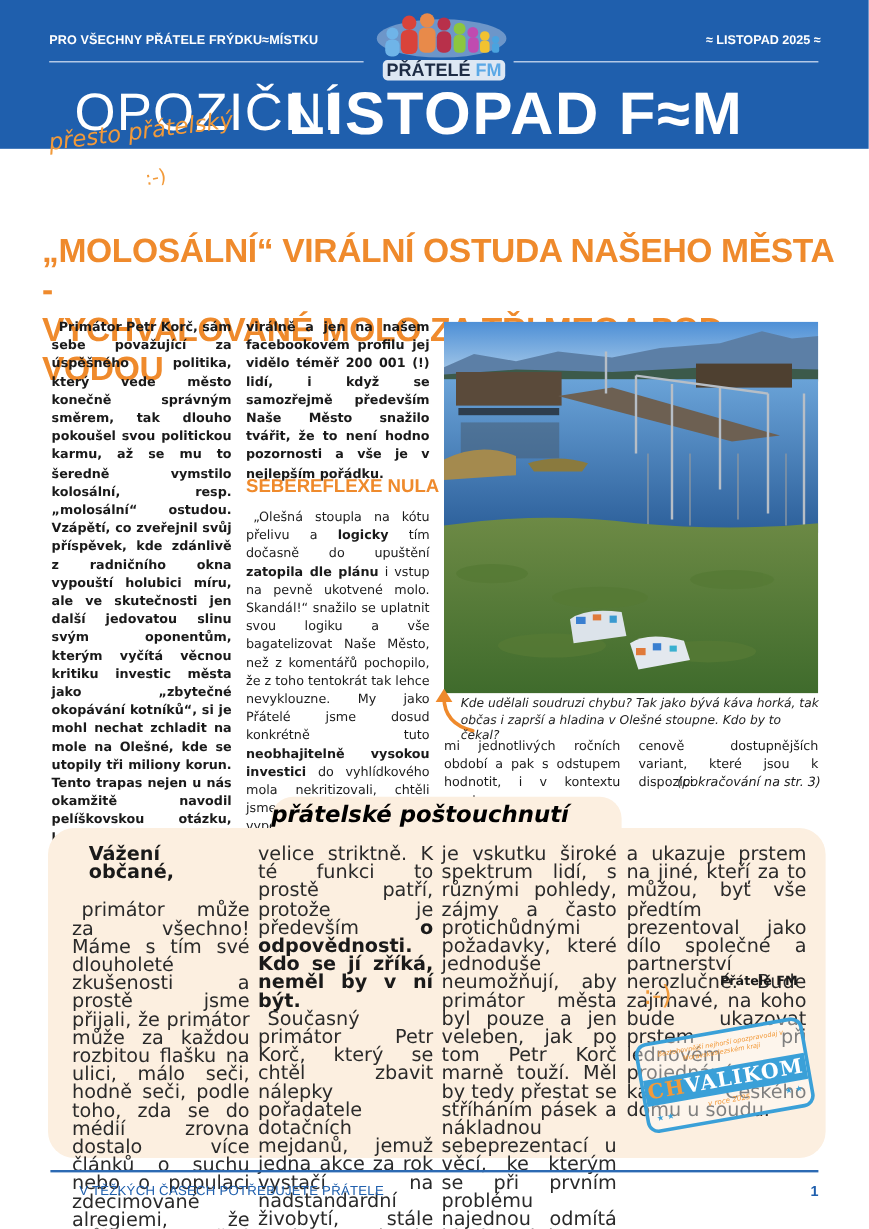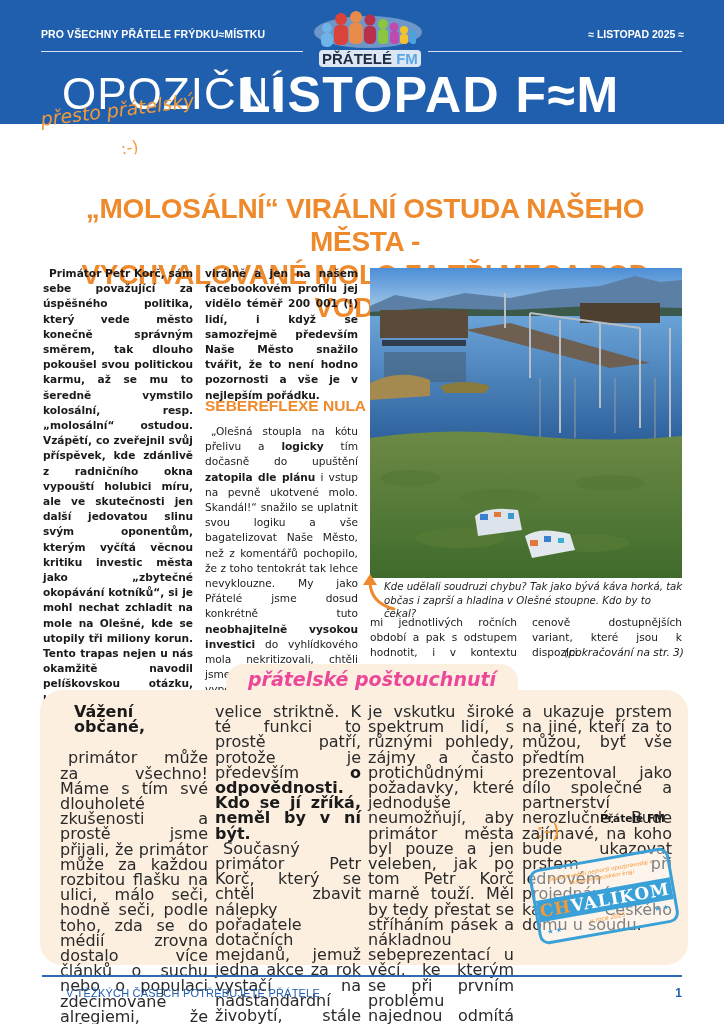--- a/index.html
+++ b/index.html
@@ -15,42 +15,42 @@
   .logo { position: absolute; left: 305px; top: 4px; width: 122px; height: 66px; }
   .logo-people { position: absolute; left: 8px; top: 6px; width: 110px; height: 40px; }
   .logo-text { position: absolute; left: 14px; top: 46px; font-family: "Liberation Sans", sans-serif; font-weight: bold; font-size: 15px; color: #1d2b44; background: rgba(255,255,255,0.85); padding: 0 3px; border-radius: 4px; }
   .logo-text .fm { color: #5aa8e6; }
   .mast-title-light { position: absolute; left: 40px; top: 72px; font-family: "Liberation Sans", sans-serif; font-size: 44px; color: #fff; letter-spacing: 1px; line-height: 1; margin-left: 22px; }
   .mast-title-bold { position: absolute; left: 240px; top: 70px; font-family: "Liberation Sans", sans-serif; font-weight: bold; font-size: 50px; color: #fff; letter-spacing: 1.5px; line-height: 1; }
   .mast-slogan { position: absolute; left: 42px; top: 108px; font-family: "DejaVu Sans", sans-serif; font-style: italic; font-size: 19px; color: #f29a3a; transform: rotate(-7deg); transform-origin: left bottom; }
   .mast-smiley { position: absolute; left: 121px; top: 138px; font-family: "DejaVu Sans", sans-serif; font-size: 16px; color: #f29a3a; transform: rotate(-10deg); }
 
   
-  .headline { position: absolute; left: 35px; top: 192px; width: 660px; text-align: center; font-family: "Liberation Sans", sans-serif; font-weight: bold; font-size: 28px; line-height: 33px; color: #ef8a2c; letter-spacing: -0.3px; }
+  .headline { position: absolute; left: 35px; top: 192px; width: 660px; font-family: "Liberation Sans", sans-serif; font-weight: bold; font-size: 28px; line-height: 33px; color: #ef8a2c; letter-spacing: -0.3px; }
 
   
   .col { position: absolute; font-family: "DejaVu Sans", sans-serif; font-size: 10.6px; line-height: 15.2px; color: #1a1a1a; text-align: justify; }
   .col.bold { font-weight: bold; }
   .col1 { left: 43px; top: 266px; width: 150px; text-indent: 6px; }
   .col2 { left: 205px; top: 266px; width: 153px; }
   .subhead { position: absolute; left: 205px; top: 397px; font-family: "Liberation Sans", sans-serif; font-weight: bold; font-size: 15.5px; color: #ef8a2c; }
   .col2b { left: 205px; top: 424px; width: 153px; font-weight: normal; text-indent: 6px; }
   .col2b b { font-weight: bold; }
 
   .photo { position: absolute; left: 370px; top: 268px; width: 312px; height: 310px; overflow: hidden; }
   .caption { position: absolute; left: 384px; top: 580px; width: 300px; font-family: "DejaVu Sans", sans-serif; font-style: italic; font-size: 10.2px; line-height: 13.5px; color: #222; }
   .caption-arrow { position: absolute; left: 360px; top: 573px; width: 40px; height: 40px; }
   .col3 { left: 370px; top: 615px; width: 147px; }
   .col4 { left: 532px; top: 615px; width: 150px; }
   .continued { position: absolute; right: 40px; top: 646px; font-family: "DejaVu Sans", sans-serif; font-style: italic; font-size: 10.6px; color: #1a1a1a; text-align: right; }
 
   
   .nudge-box { position: absolute; left: 40px; top: 690px; width: 648px; height: 275px; background: #fcefe0; border-radius: 22px; }
   .nudge-tab { position: absolute; left: 226px; top: 664px; width: 292px; height: 40px; background: #fcefe0; border-radius: 18px 18px 0 0; }
-  .nudge-title { position: absolute; left: 226px; top: 668px; width: 292px; text-align: center; font-family: "DejaVu Sans", sans-serif; font-style: italic; font-size: 19px; color: #ec4899; }
+  .nudge-title { position: absolute; left: 226px; top: 668px; width: 292px; font-family: "DejaVu Sans", sans-serif; font-style: italic; font-size: 19px; color: #000000; }
   .ncol { position: absolute; font-family: "DejaVu Sans", sans-serif; font-size: 16px; line-height: 15.2px; color: #2a2a2a; text-align: justify; }
   .ncol b { font-weight: bold; color: #1a1a1a; }
   .ncol1 { left: 60px; top: 704px; width: 148px; }
   .ncol1 .greeting { font-weight: bold; color: #1a1a1a; padding-left: 14px; display: block; }
   .ncol1 .p1 { text-indent: 8px; display: block; margin-top: 16px; }
   .ncol2 { left: 215px; top: 704px; width: 146px; }
   .ncol2 .p2 { text-indent: 8px; display: block; }
   .ncol3 { left: 368px; top: 704px; width: 146px; }
   .ncol4 { left: 522px; top: 704px; width: 150px; }
   .signature { position: absolute; left: 600px; top: 812px; font-family: "DejaVu Sans", sans-serif; font-weight: bold; font-size: 10.6px; color: #1a1a1a; }

